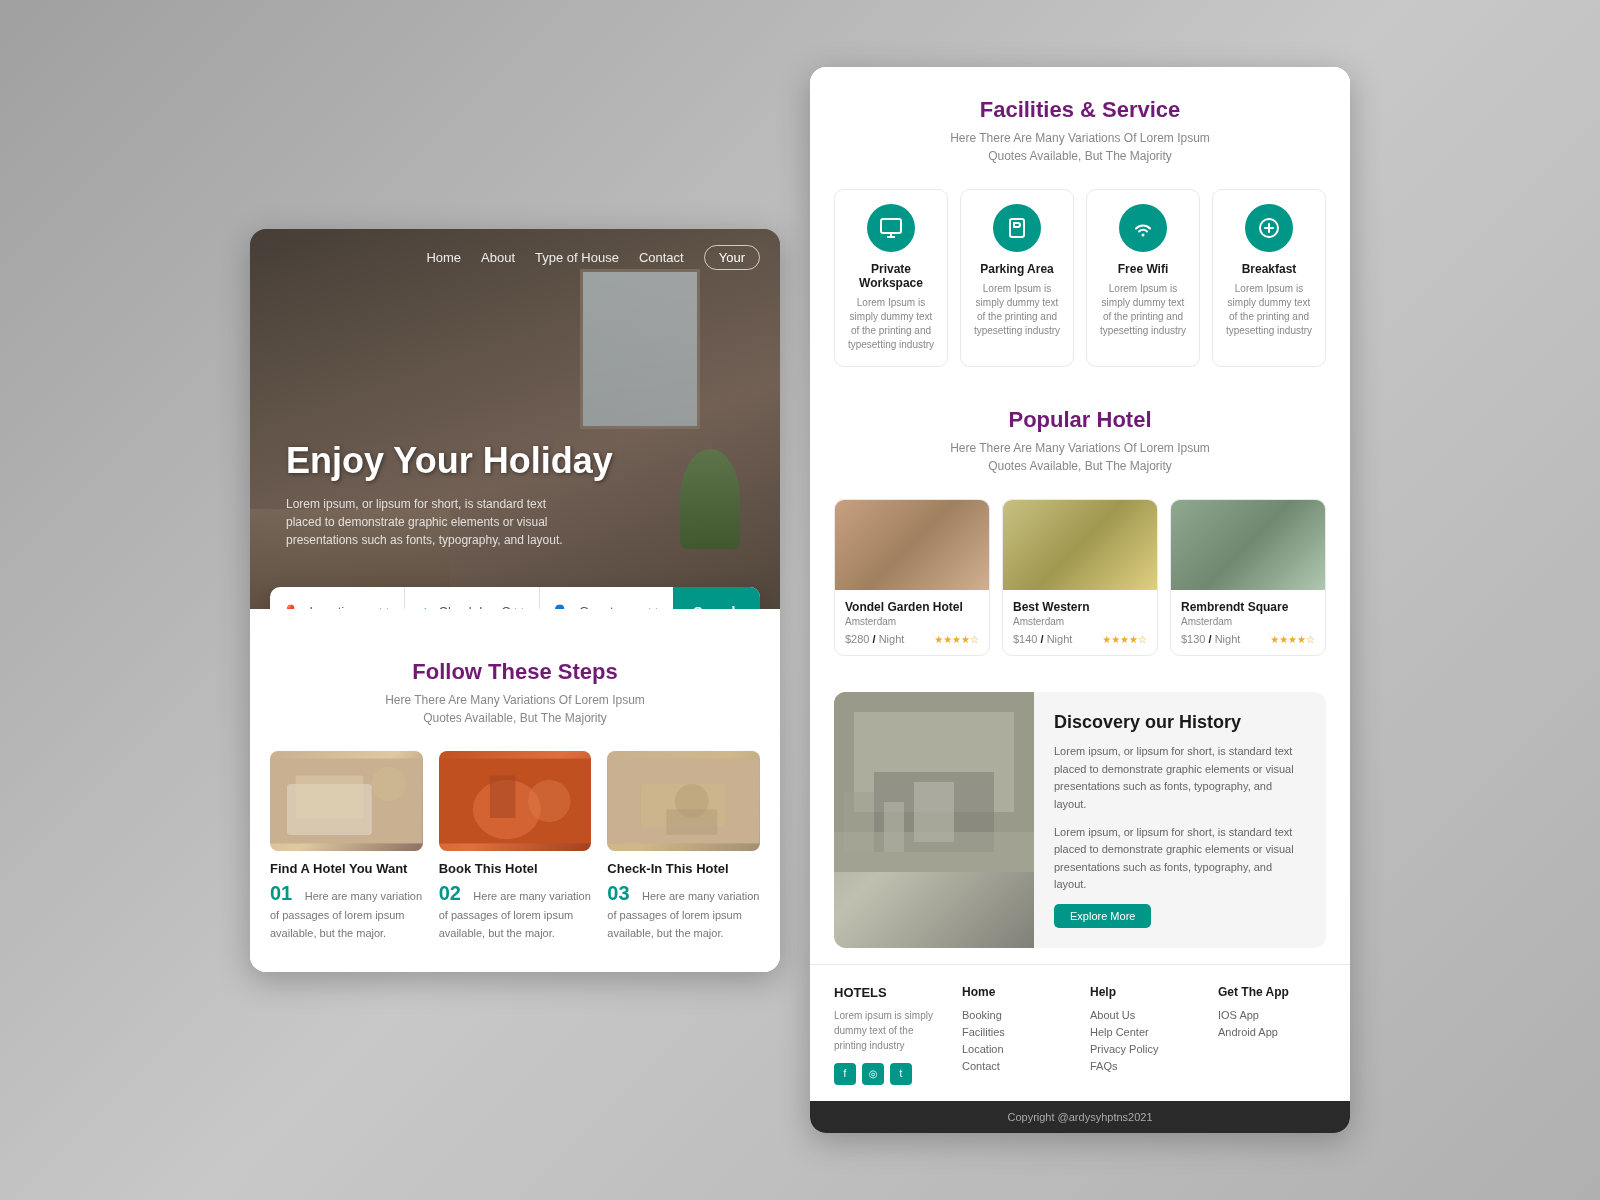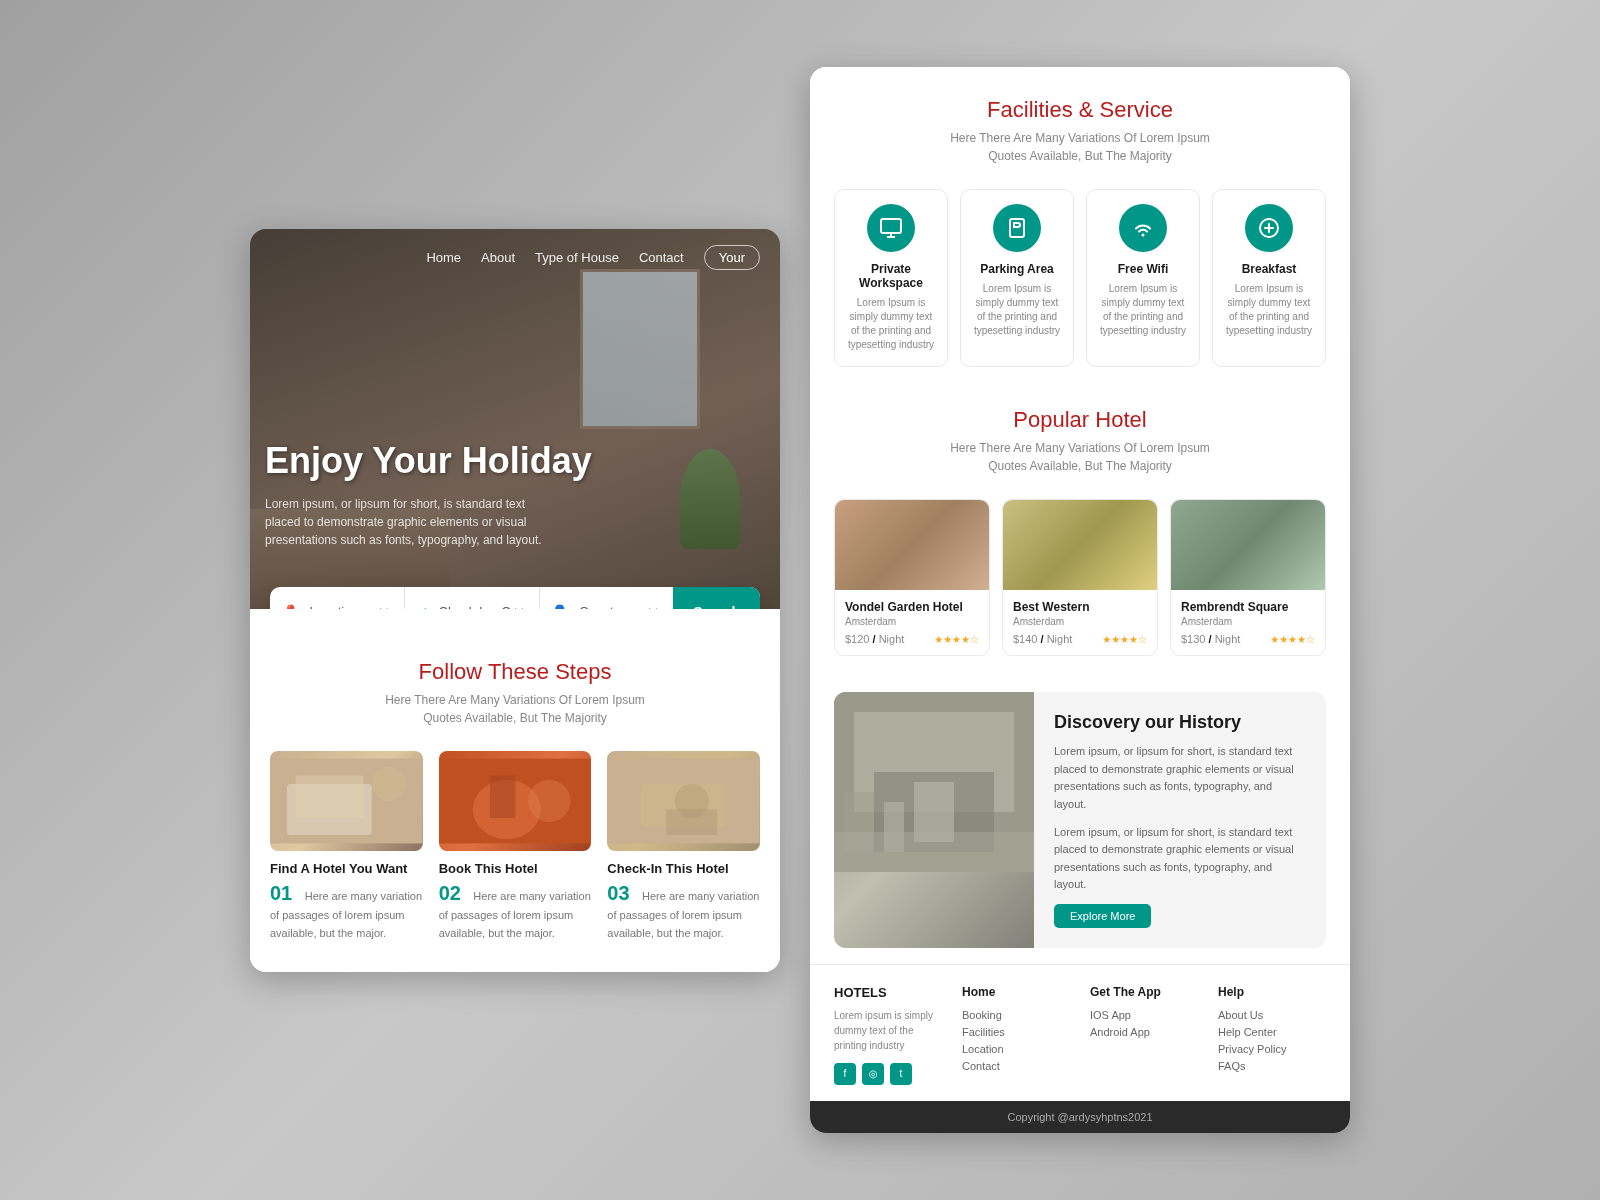--- a/index.html
+++ b/index.html
@@ -80,21 +80,21 @@
       padding: 4px 14px;
       border-radius: 14px;
       color: #fff;
       font-size: 13px;
       cursor: pointer;
     }
 
     .hero-content {
       position: absolute;
       bottom: 60px;
-      left: 15px;
+      left: 36px;
       right: 30px;
     }
     .hero-title {
       font-size: 36px;
       font-weight: 800;
       color: #fff;
       line-height: 1.2;
       margin-bottom: 12px;
       text-shadow: 1px 1px 4px rgba(0,0,0,0.5);
     }
@@ -154,22 +154,22 @@
     }
 
     
     .steps-section {
       padding: 50px 20px 30px;
       background: #fff;
     }
     .section-title {
       text-align: center;
       font-size: 22px;
-      font-weight: 400;
-      color: #b91c1c;
+      font-weight: 700;
+      color: #701a75;
       margin-bottom: 6px;
     }
     .section-subtitle {
       text-align: center;
       font-size: 12px;
       color: #888;
       margin-bottom: 24px;
       line-height: 1.5;
     }
     .steps-grid {
@@ -585,21 +585,21 @@
     <div class="section-title">Popular Hotel</div>
     <div class="section-subtitle">Here There Are Many Variations Of Lorem Ipsum<br>Quotes Available, But The Majority</div>
 
     <div class="hotel-cards">
       <div class="hotel-card">
         <div class="hotel-img hotel-img-1"></div>
         <div class="hotel-info">
           <div class="hotel-name">Vondel Garden Hotel</div>
           <div class="hotel-location">Amsterdam</div>
           <div class="hotel-bottom">
-            <div class="hotel-price"><span>$120</span> / <span style="color:#888;font-weight:400">Night</span></div>
+            <div class="hotel-price"><span>$280</span> / <span style="color:#888;font-weight:400">Night</span></div>
             <div class="stars">★★★★☆</div>
           </div>
         </div>
       </div>
 
       <div class="hotel-card">
         <div class="hotel-img hotel-img-2"></div>
         <div class="hotel-info">
           <div class="hotel-name">Best Western</div>
           <div class="hotel-location">Amsterdam</div>
@@ -658,29 +658,29 @@
 
       <div class="footer-col">
         <div class="footer-col-title">Home</div>
         <a class="footer-link">Booking</a>
         <a class="footer-link">Facilities</a>
         <a class="footer-link">Location</a>
         <a class="footer-link">Contact</a>
       </div>
 
       <div class="footer-col">
-        <div class="footer-col-title">Get The App</div>
-        <a class="footer-link">IOS App</a>
-        <a class="footer-link">Android App</a>
-      </div>
-
-      <div class="footer-col">
         <div class="footer-col-title">Help</div>
         <a class="footer-link">About Us</a>
         <a class="footer-link">Help Center</a>
         <a class="footer-link">Privacy Policy</a>
         <a class="footer-link">FAQs</a>
       </div>
+
+      <div class="footer-col">
+        <div class="footer-col-title">Get The App</div>
+        <a class="footer-link">IOS App</a>
+        <a class="footer-link">Android App</a>
+      </div>
     </div>
 
     <div class="footer-copy">Copyright @ardysyhptns2021</div>
   </div>
 </div>
 
 </body></html>

